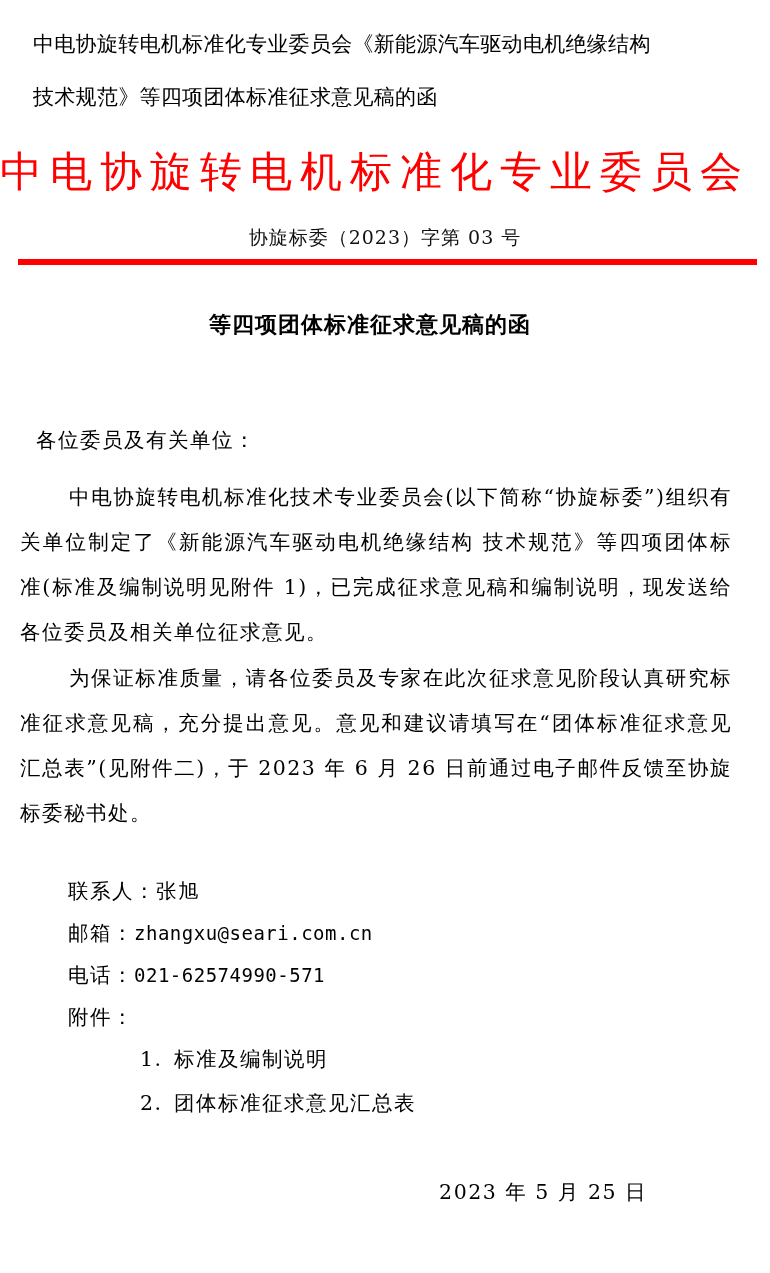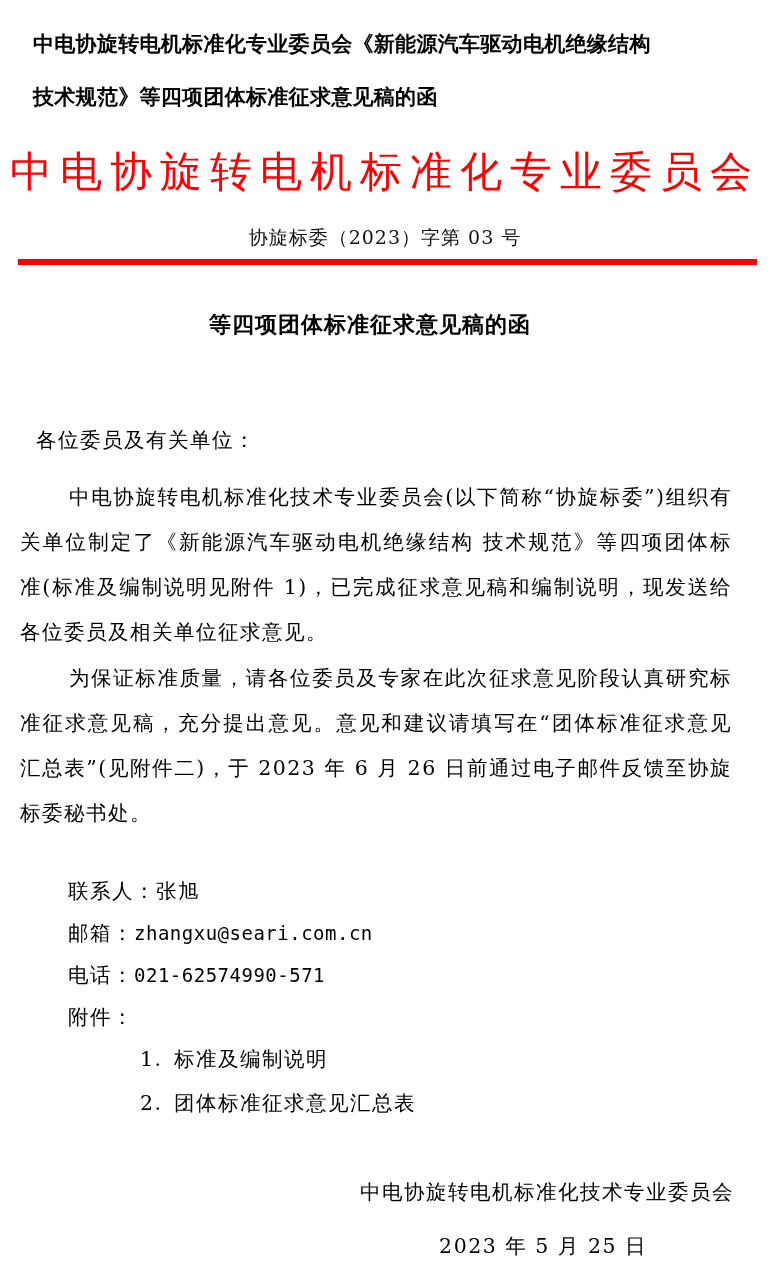--- a/index.html
+++ b/index.html
@@ -14,32 +14,31 @@
     overflow: hidden;
     color: #000;
     font-family: "DejaVu Serif", "Liberation Serif", serif;
   }
   .page-header {
     position: absolute;
     left: 33px;
     top: 18px;
     width: 725px;
     font-family: "DejaVu Sans", "Liberation Sans", sans-serif;
-    font-weight: bold;
+    font-weight: normal;
     font-size: 21px;
     line-height: 53px;
     letter-spacing: 0.3px;
     color: #000;
   }
   .org-title {
     position: absolute;
     left: 0;
     top: 144px;
     width: 770px;
-    text-align: center;
     font-family: "DejaVu Sans", "Liberation Sans", sans-serif;
     font-size: 42px;
     line-height: 56px;
     letter-spacing: 8px;
     color: #ff0000;
     white-space: nowrap;
   }
   .doc-number {
     position: absolute;
     left: 0;
@@ -157,15 +156,14 @@
 <div class="attachments">
   <div>
     <span class="num">1.</span><span>标准及编制说明</span>
   </div>
   <div>
     <span class="num">2.</span><span>团体标准征求意见汇总表</span>
   </div>
 </div>
 
 <div class="signature">
-  <div>中电协旋转电机标准化技术专业委员会</div>
   <div class="date">2023 年 5 月 25 日</div>
 </div>
 
 </body></html>

